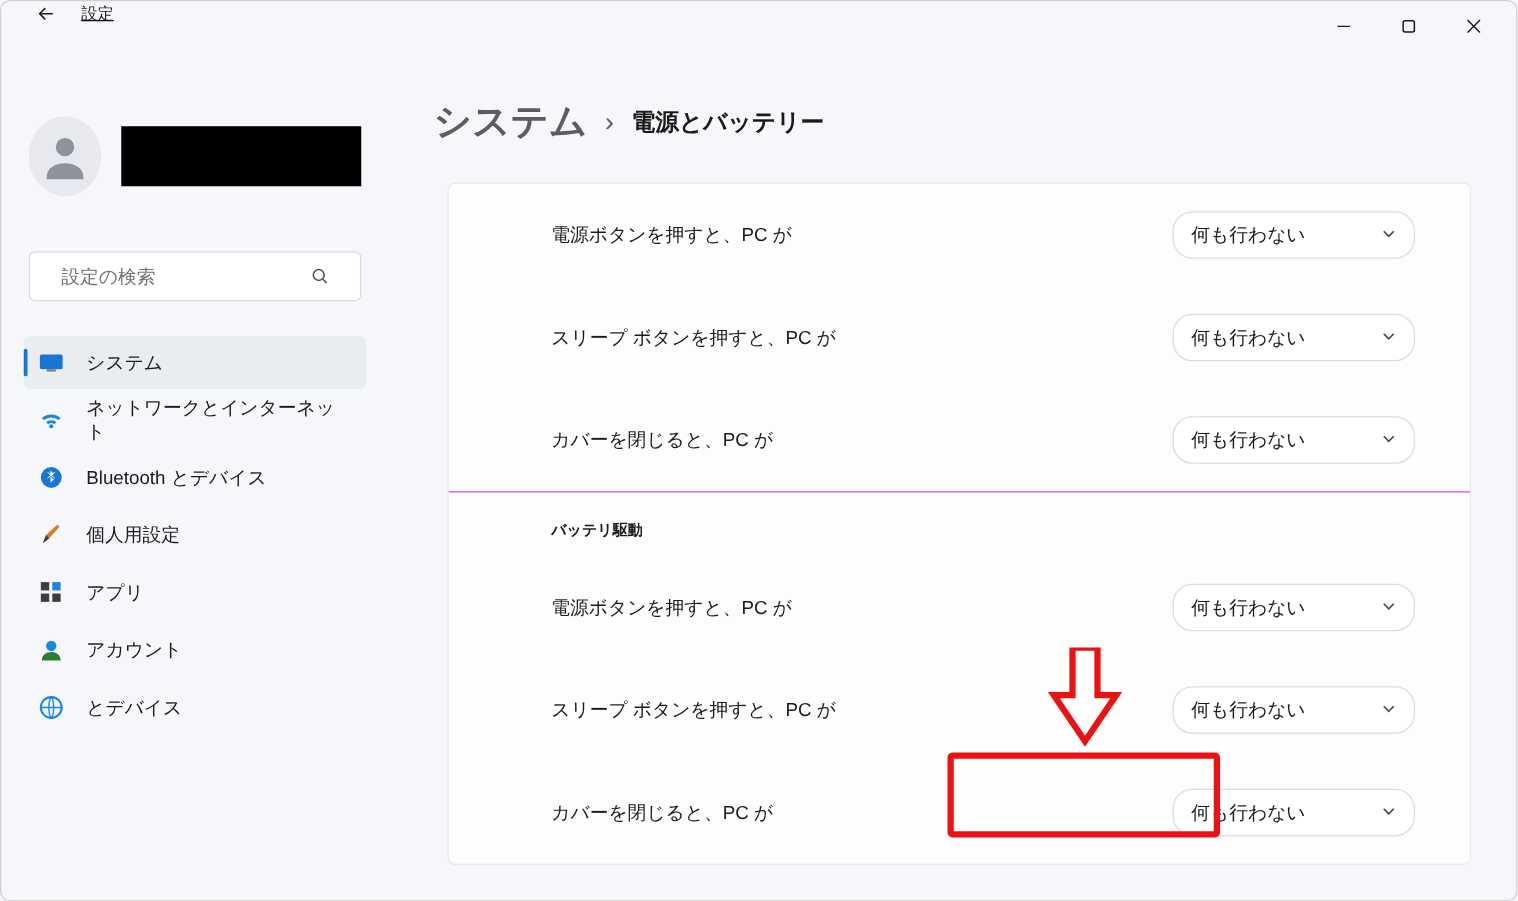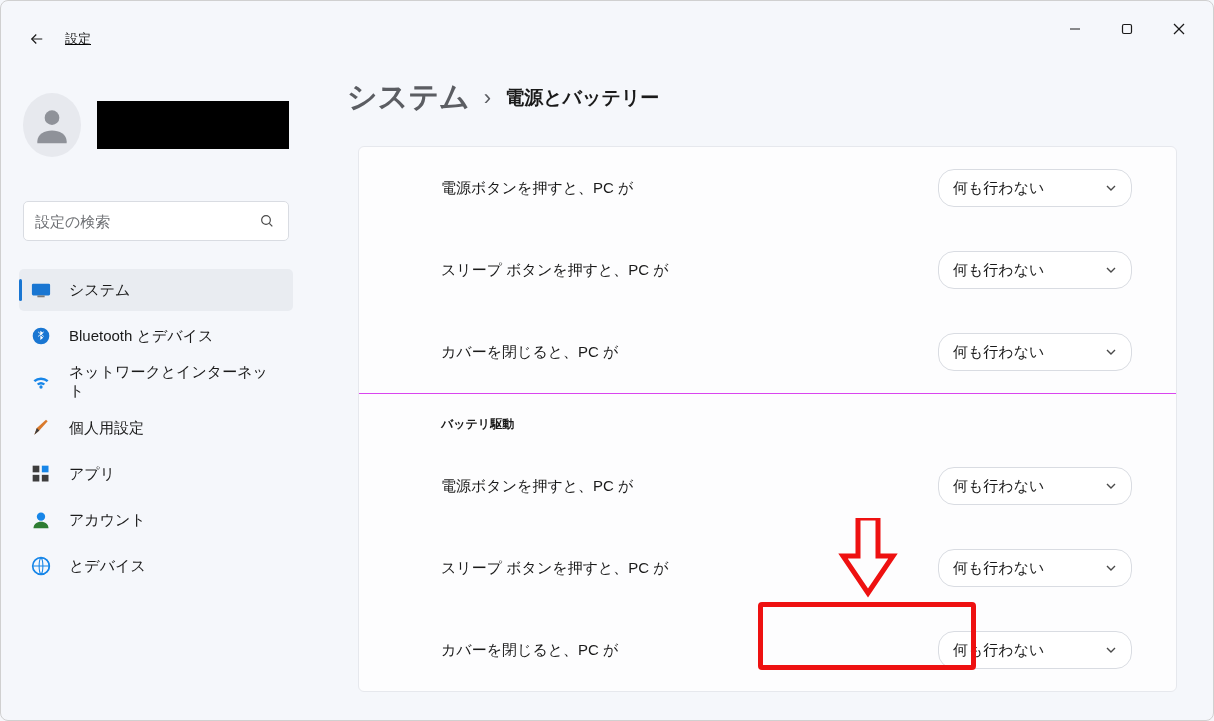--- a/index.html
+++ b/index.html
@@ -8,42 +8,42 @@
       background: #f5f7fb;
       width: 1214px;
       height: 721px;
       overflow: hidden;
       border: 1px solid #d0d0d0;
       border-radius: 8px;
     }
     .titlebar {
       height: 48px;
       display: flex;
-      align-items: flex-end;
+      align-items: flex-start;
       padding: 0 8px;
       text-decoration: underline;
     }
     .titlebar-left { display: flex; align-items: center; gap: 18px; padding-left: 18px; }
     .back-btn { width: 20px; height: 20px; display: flex; align-items: center; justify-content: center; cursor: pointer; }
     .app-title { font-size: 13px; color: #1a1a1a; }
     .titlebar-right { margin-left: auto; display: flex; }
     .win-btn { width: 52px; height: 40px; display: flex; align-items: center; justify-content: center; cursor: pointer; }
     .content { display: flex; height: calc(100% - 48px); }
     .sidebar { width: 310px; padding: 0 18px; display: flex; flex-direction: column; }
     .profile { display: flex; align-items: center; gap: 16px; padding: 44px 4px 24px 4px; }
     .avatar {
       width: 64px; height: 64px; border-radius: 50%;
       background: #e7e9ee; display: flex; align-items: center; justify-content: center;
     }
     .avatar svg { fill: #8f9299; }
     .profile-name { width: 210px; height: 48px; background: #000; }
     .search-wrap { margin: 20px 4px 28px 4px; }
     .search {
       display: flex; align-items: center; background: #fff;
-      border: 1px solid #d9dce2; border-radius: 5px; height: 40px; padding: 0 11px;
+      border: 1px solid #d9dce2; border-radius: 5px; height: 40px; padding: 0 25px;
     }
     .search input {
       flex: 1; border: none; outline: none; font-size: 15px; background: transparent; color: #333;
     }
     .search input::placeholder { color: #6e7074; }
     .nav { display: flex; flex-direction: column; gap: 4px; padding: 0 0 0 0; }
     .nav-item {
       display: flex; align-items: center; gap: 18px;
       height: 42px; padding: 0 12px; border-radius: 5px; cursor: pointer;
       font-size: 15px; color: #1a1a1a; position: relative;
@@ -145,35 +145,35 @@
         <span class="nav-icon">
           <svg width="20" height="16" viewBox="0 0 22 16">
               <rect x="1" y="1" width="20" height="13" rx="1.5" fill="#1976d2"></rect>
               <rect x="7" y="14" width="8" height="2" fill="#7a7a7a"></rect>
             </svg>
         </span>
         <span>システム</span>
       </div>
       <div class="nav-item">
         <span class="nav-icon">
+          <svg width="20" height="20" viewBox="0 0 24 24" fill="#1786e8">
+              <path d="M12 20a2 2 0 100-4 2 2 0 000 4zm-5-6a8 8 0 0110 0l-2 2a5 5 0 00-6 0l-2-2zm-4-4a14 14 0 0118 0l-2 2a11 11 0 00-14 0l-2-2z"></path>
+            </svg>
+        </span>
+        <span>ネットワークとインターネット</span>
+      </div>
+      <div class="nav-item">
+        <span class="nav-icon">
           <svg width="20" height="20" viewBox="0 0 24 24">
               <circle cx="12" cy="12" r="10" fill="#1976d2"></circle>
               <path d="M11 6l5 4-5 4V6zm0 8l5 4-5 4v-8z" fill="#fff" transform="scale(0.7) translate(5 2)"></path>
               <path d="M7 8l10 8M7 16l10-8" stroke="#fff" stroke-width="1.3" fill="none" transform="scale(0.7) translate(5 2)"></path>
             </svg>
         </span>
         <span>Bluetooth とデバイス</span>
-      </div>
-      <div class="nav-item">
-        <span class="nav-icon">
-          <svg width="20" height="20" viewBox="0 0 24 24" fill="#1786e8">
-              <path d="M12 20a2 2 0 100-4 2 2 0 000 4zm-5-6a8 8 0 0110 0l-2 2a5 5 0 00-6 0l-2-2zm-4-4a14 14 0 0118 0l-2 2a11 11 0 00-14 0l-2-2z"></path>
-            </svg>
-        </span>
-        <span>ネットワークとインターネット</span>
       </div>
       <div class="nav-item">
         <span class="nav-icon">
           <svg width="20" height="20" viewBox="0 0 24 24">
               <path d="M4 20l3-8 11-10 2 2-10 11-6 5z" fill="#d97a2c"></path>
               <path d="M4 20l3-8 3 3-6 5z" fill="#3d3d3d"></path>
             </svg>
         </span>
         <span>個人用設定</span>
       </div>

